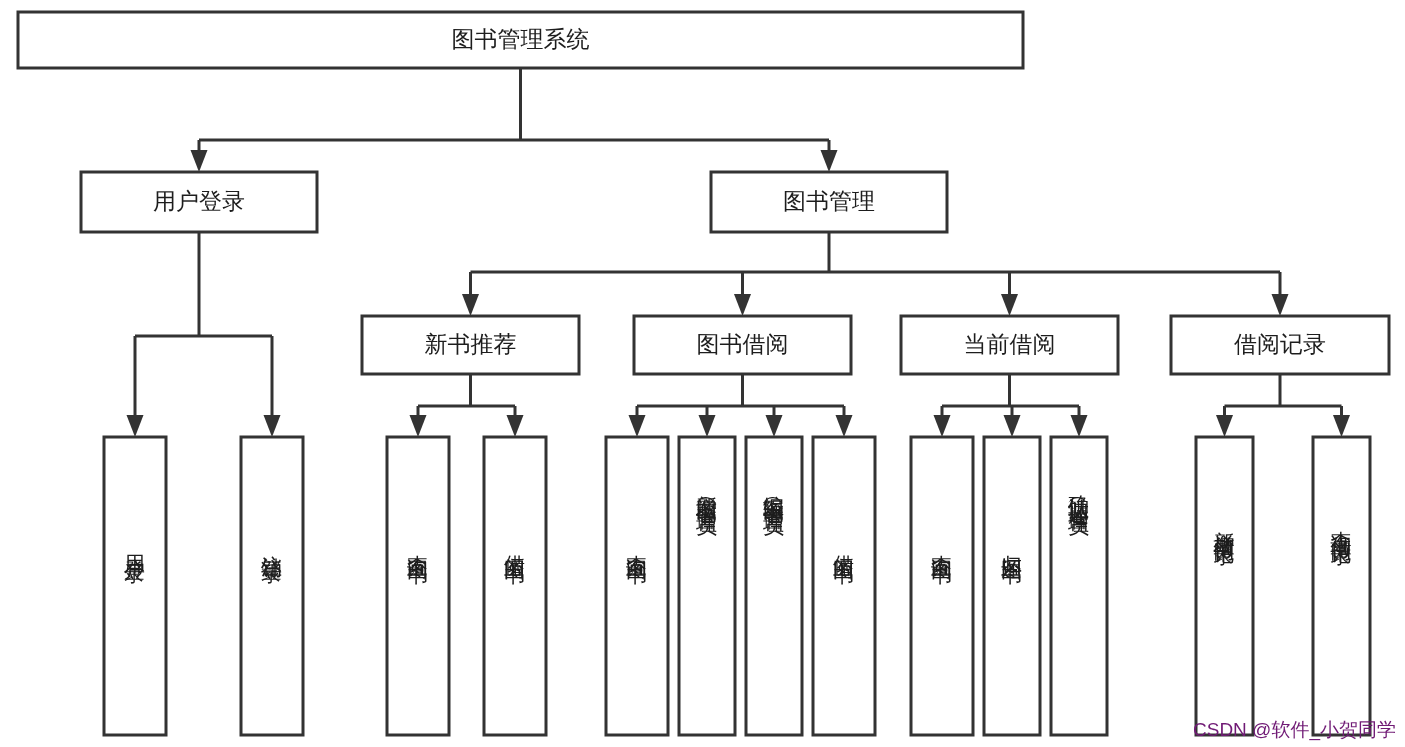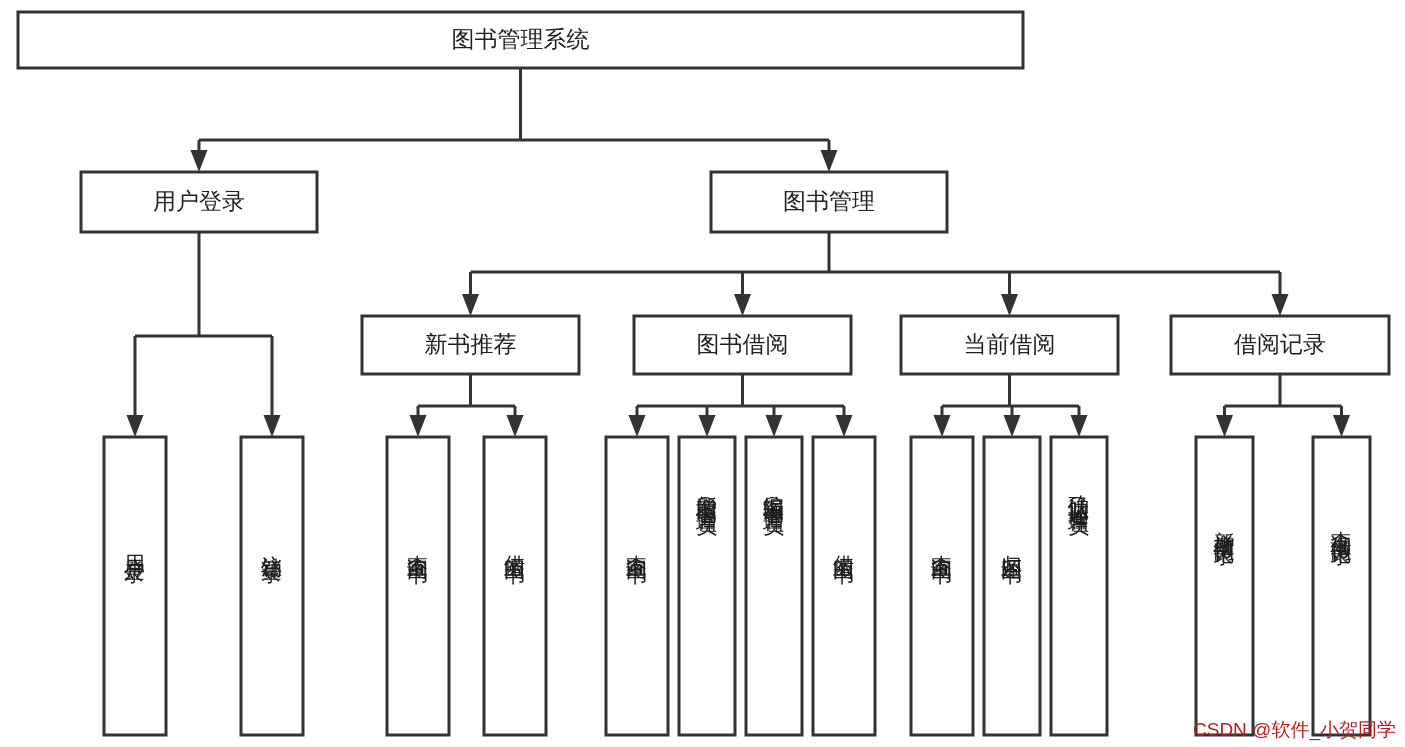--- a/index.html
+++ b/index.html
@@ -171,14 +171,14 @@
       <div class="node-label-v" style="left: 637px; top: 538px;">查询图书</div>
       <div class="node-label-v" style="left: 707px; top: 478px;">新增图书（管理员）</div>
       <div class="node-label-v" style="left: 774px; top: 478px;">编辑图书（管理员）</div>
       <div class="node-label-v" style="left: 844px; top: 538px;">借阅图书</div>
       <div class="node-label-v" style="left: 942px; top: 538px;">查询图书</div>
       <div class="node-label-v" style="left: 1012px; top: 538px;">归还图书</div>
       <div class="node-label-v" style="left: 1079px; top: 478px;">确认归还（管理员）</div>
       <div class="node-label-v" style="left: 1224.5px; top: 514px;">新增借阅记录</div>
       <div class="node-label-v" style="left: 1341.5px; top: 514px;">查询借阅记录</div>
     </div>
-  <div class="watermark" id="watermark" style="left: 1193px; top: 717px; color: #b91c1c;">CSDN @软件_小贺同学</div>
+  <div class="watermark" id="watermark" style="left: 1193px; top: 717px; color: #701a75;">CSDN @软件_小贺同学</div>
 </div>
 
 </body></html>

